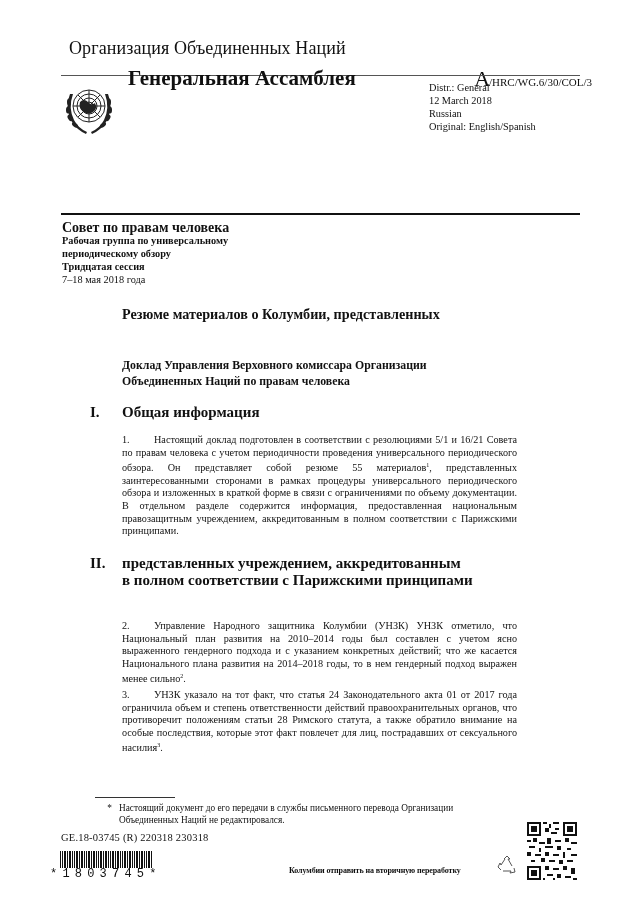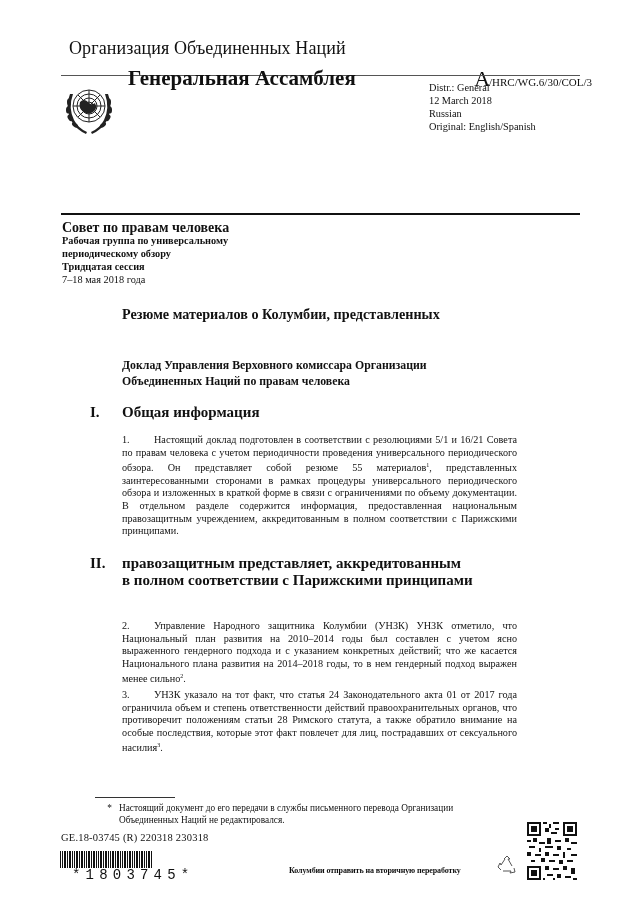--- a/index.html
+++ b/index.html
@@ -37,21 +37,21 @@
   .para sup { font-size: 6px; vertical-align: 4px; }
   .p1 { top: 434px; }
   .p2 { top: 620px; }
   .p3 { top: 689px; }
   .fn-rule { left: 95px; width: 80px; top: 797px; height: 1px; background: #333; }
   .footnote { left: 100px; top: 802px; width: 430px; font-size: 9.3px; line-height: 12px; }
   .footnote .star { display: inline-block; width: 19px; text-align: center; }
   .footnote .l2 { padding-left: 19px; }
   .job { left: 61px; top: 832px; font-size: 10.5px; letter-spacing: 0.2px; }
   .barcode { left: 60px; top: 851px; width: 92px; height: 17px; }
-  .barnum { left: 72px; top: 867px; font-size: 14px; letter-spacing: 5.2px; font-family: "Liberation Mono", monospace; }
+  .barnum { left: 50px; top: 867px; font-size: 12px; letter-spacing: 5.2px; font-family: "Liberation Mono", monospace; }
   .recycle-text { left: 289px; top: 866px; font-size: 8px; font-weight: bold; letter-spacing: -0.1px; }
   .recycle-icon { left: 497px; top: 855px; width: 20px; height: 22px; }
   .qr { left: 527px; top: 822px; width: 50px; height: 58px; }
 </style>
 </head>
 <body>
 
 <div class="abs org-name">Организация Объединенных Наций</div>
 <div class="abs symbol"><span class="big">A</span><span>/HRC/WG.6/30/COL/3</span></div>
 <div class="abs rule-top"></div>
@@ -117,21 +117,21 @@
   </span>
 </div>
 
 <div class="abs para p1">
   <span class="pn">1.</span><span>Настоящий доклад подготовлен в соответствии с резолюциями 5/1 и 16/21 Совета по правам человека с учетом периодичности проведения универсального периодического обзора. Он представляет собой резюме 55 материалов</span><sup>1</sup><span>, представленных заинтересованными сторонами в рамках процедуры универсального периодического обзора и изложенных в краткой форме в связи с ограничениями по объему документации. В отдельном разделе содержится информация, предоставленная национальным правозащитным учреждением, аккредитованным в полном соответствии с Парижскими принципами.</span>
 </div>
 
 <div class="abs section sec2">
   <span class="num">II.</span>
   <span class="txt">
-    <div>правозащитным представляет, аккредитованным</div>
+    <div>представленных учреждением, аккредитованным</div>
     <div>в полном соответствии с Парижскими принципами</div>
   </span>
 </div>
 
 <div class="abs para p2">
   <span class="pn">2.</span><span>Управление Народного защитника Колумбии (УНЗК) УНЗК отметило, что Национальный план развития на 2010–2014 годы был составлен с учетом ясно выраженного гендерного подхода и с указанием конкретных действий; что же касается Национального плана развития на 2014–2018 годы, то в нем гендерный подход выражен менее сильно</span><sup>2</sup><span>.</span>
 </div>
 
 <div class="abs para p3">
   <span class="pn">3.</span><span>УНЗК указало на тот факт, что статья 24 Законодательного акта 01 от 2017 года ограничила объем и степень ответственности действий правоохранительных органов, что противоречит положениям статьи 28 Римского статута, а также обратило внимание на особые последствия, которые этот факт повлечет для лиц, пострадавших от сексуального насилия</span><sup>3</sup><span>.</span>

